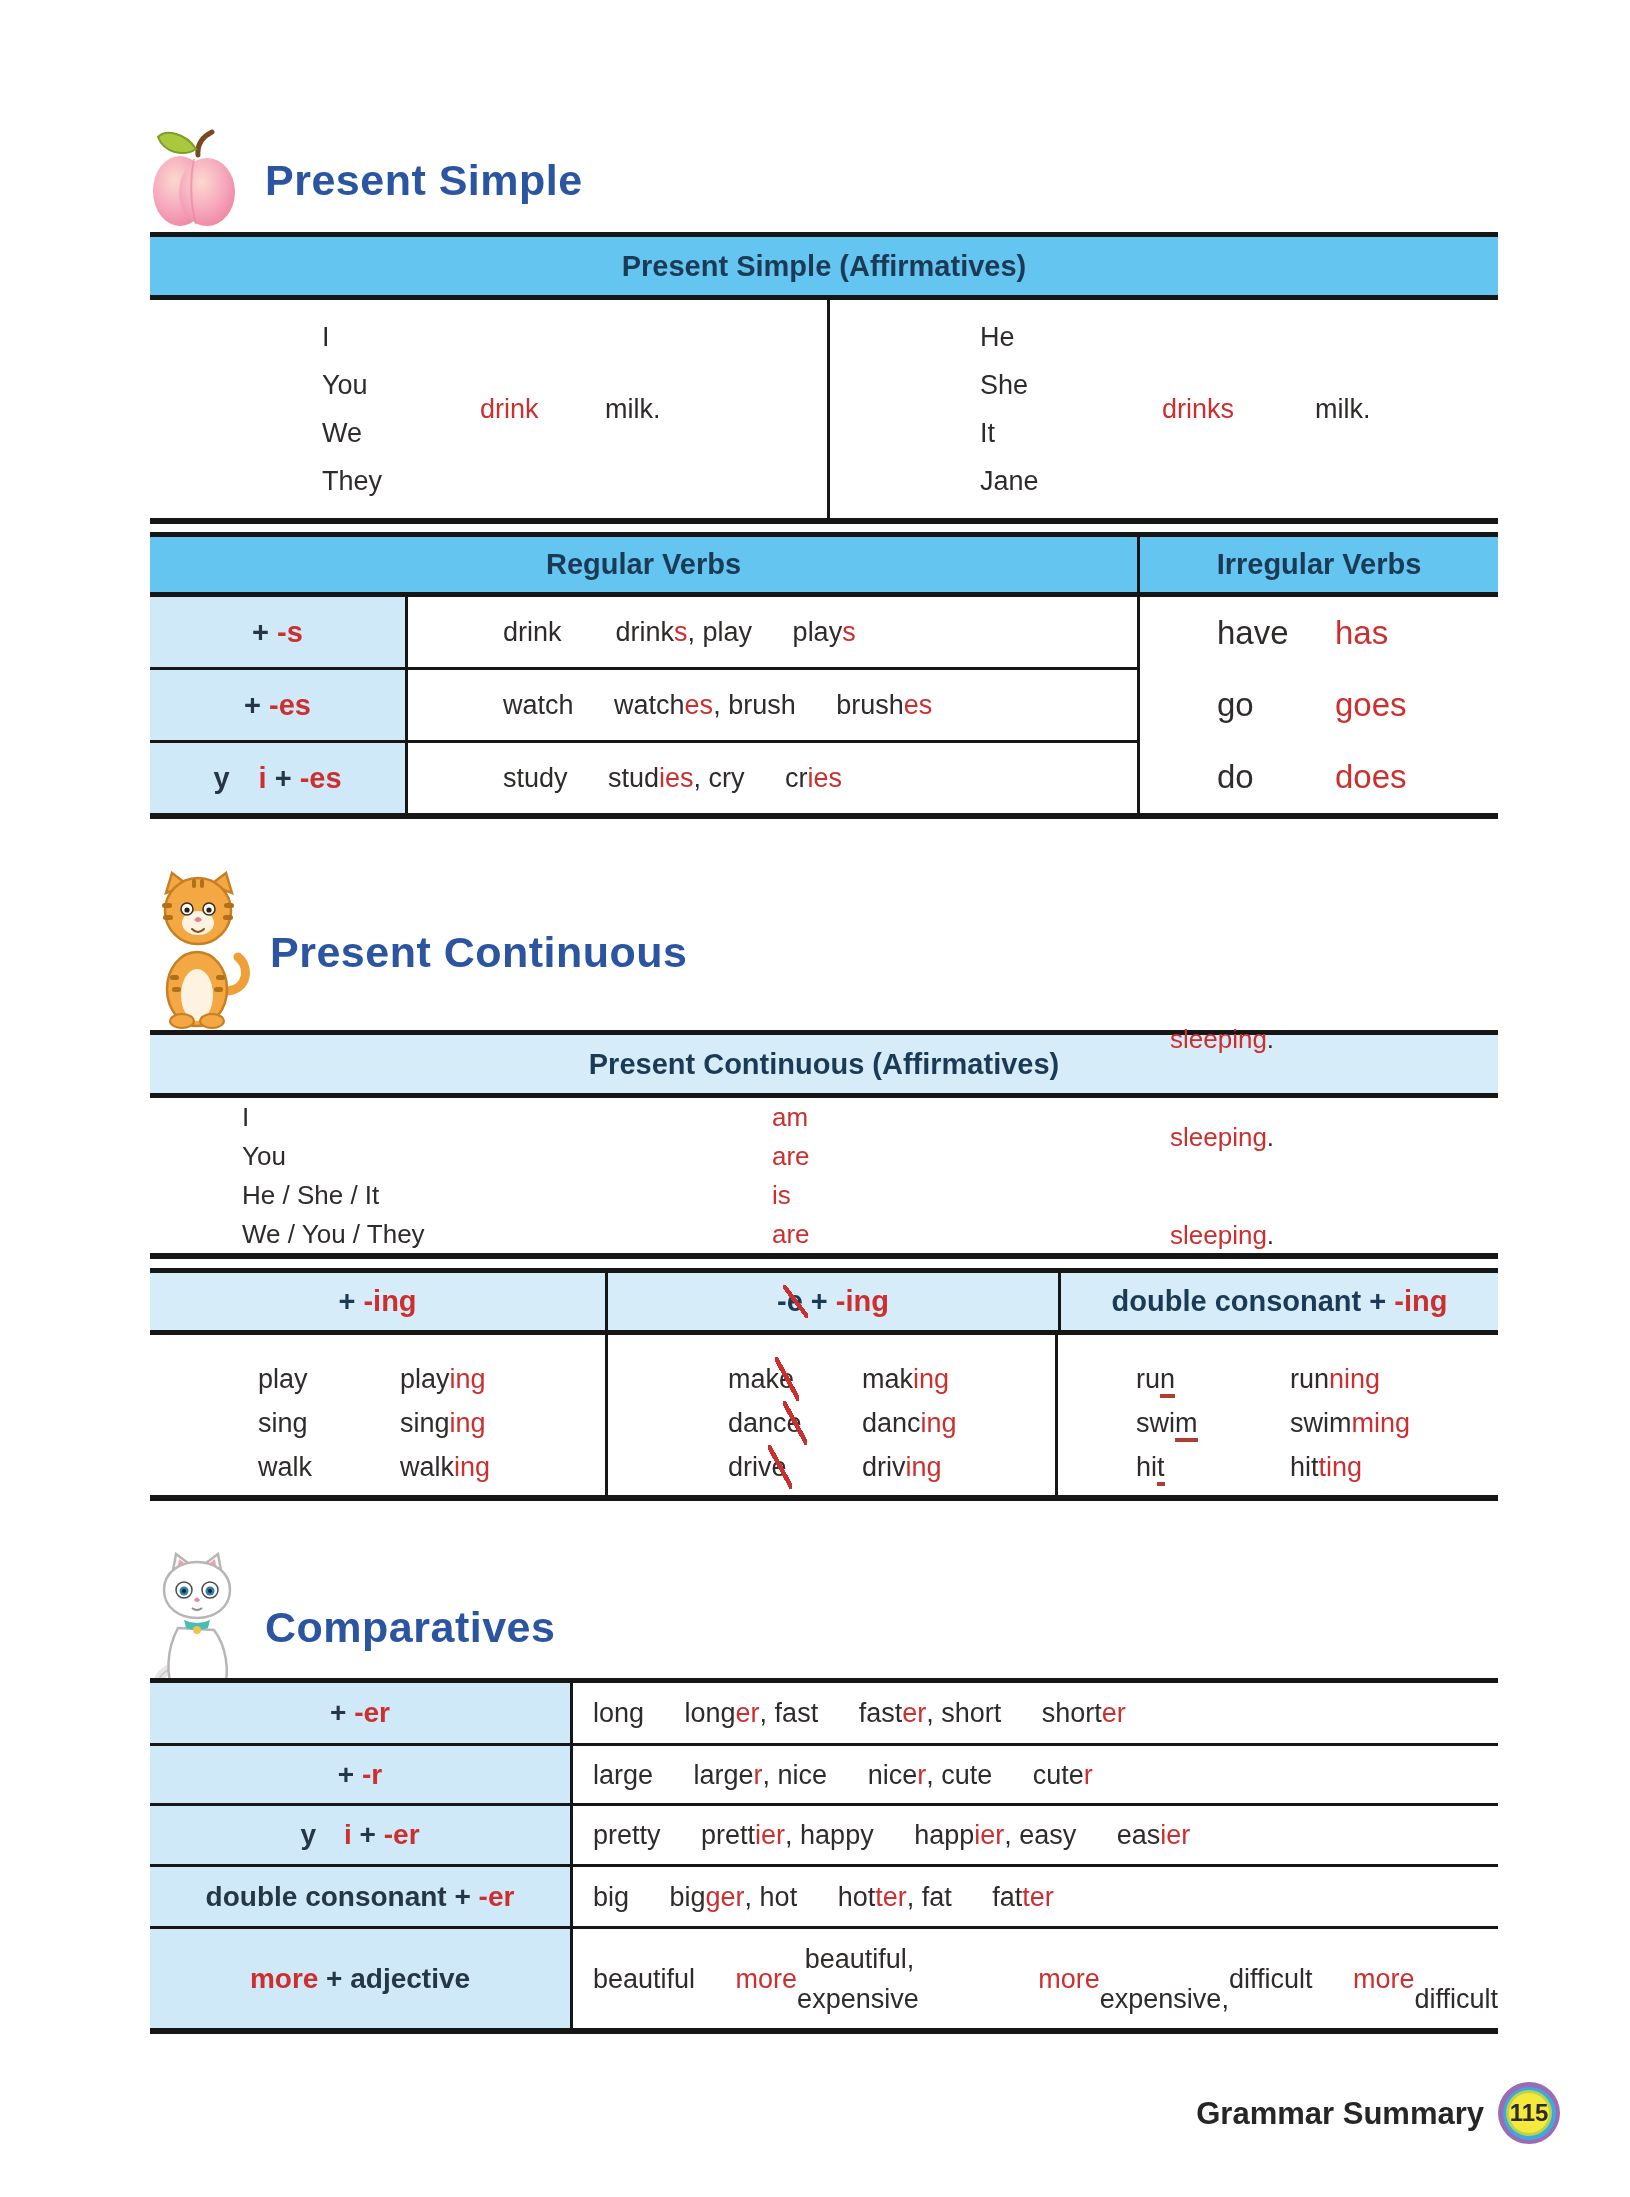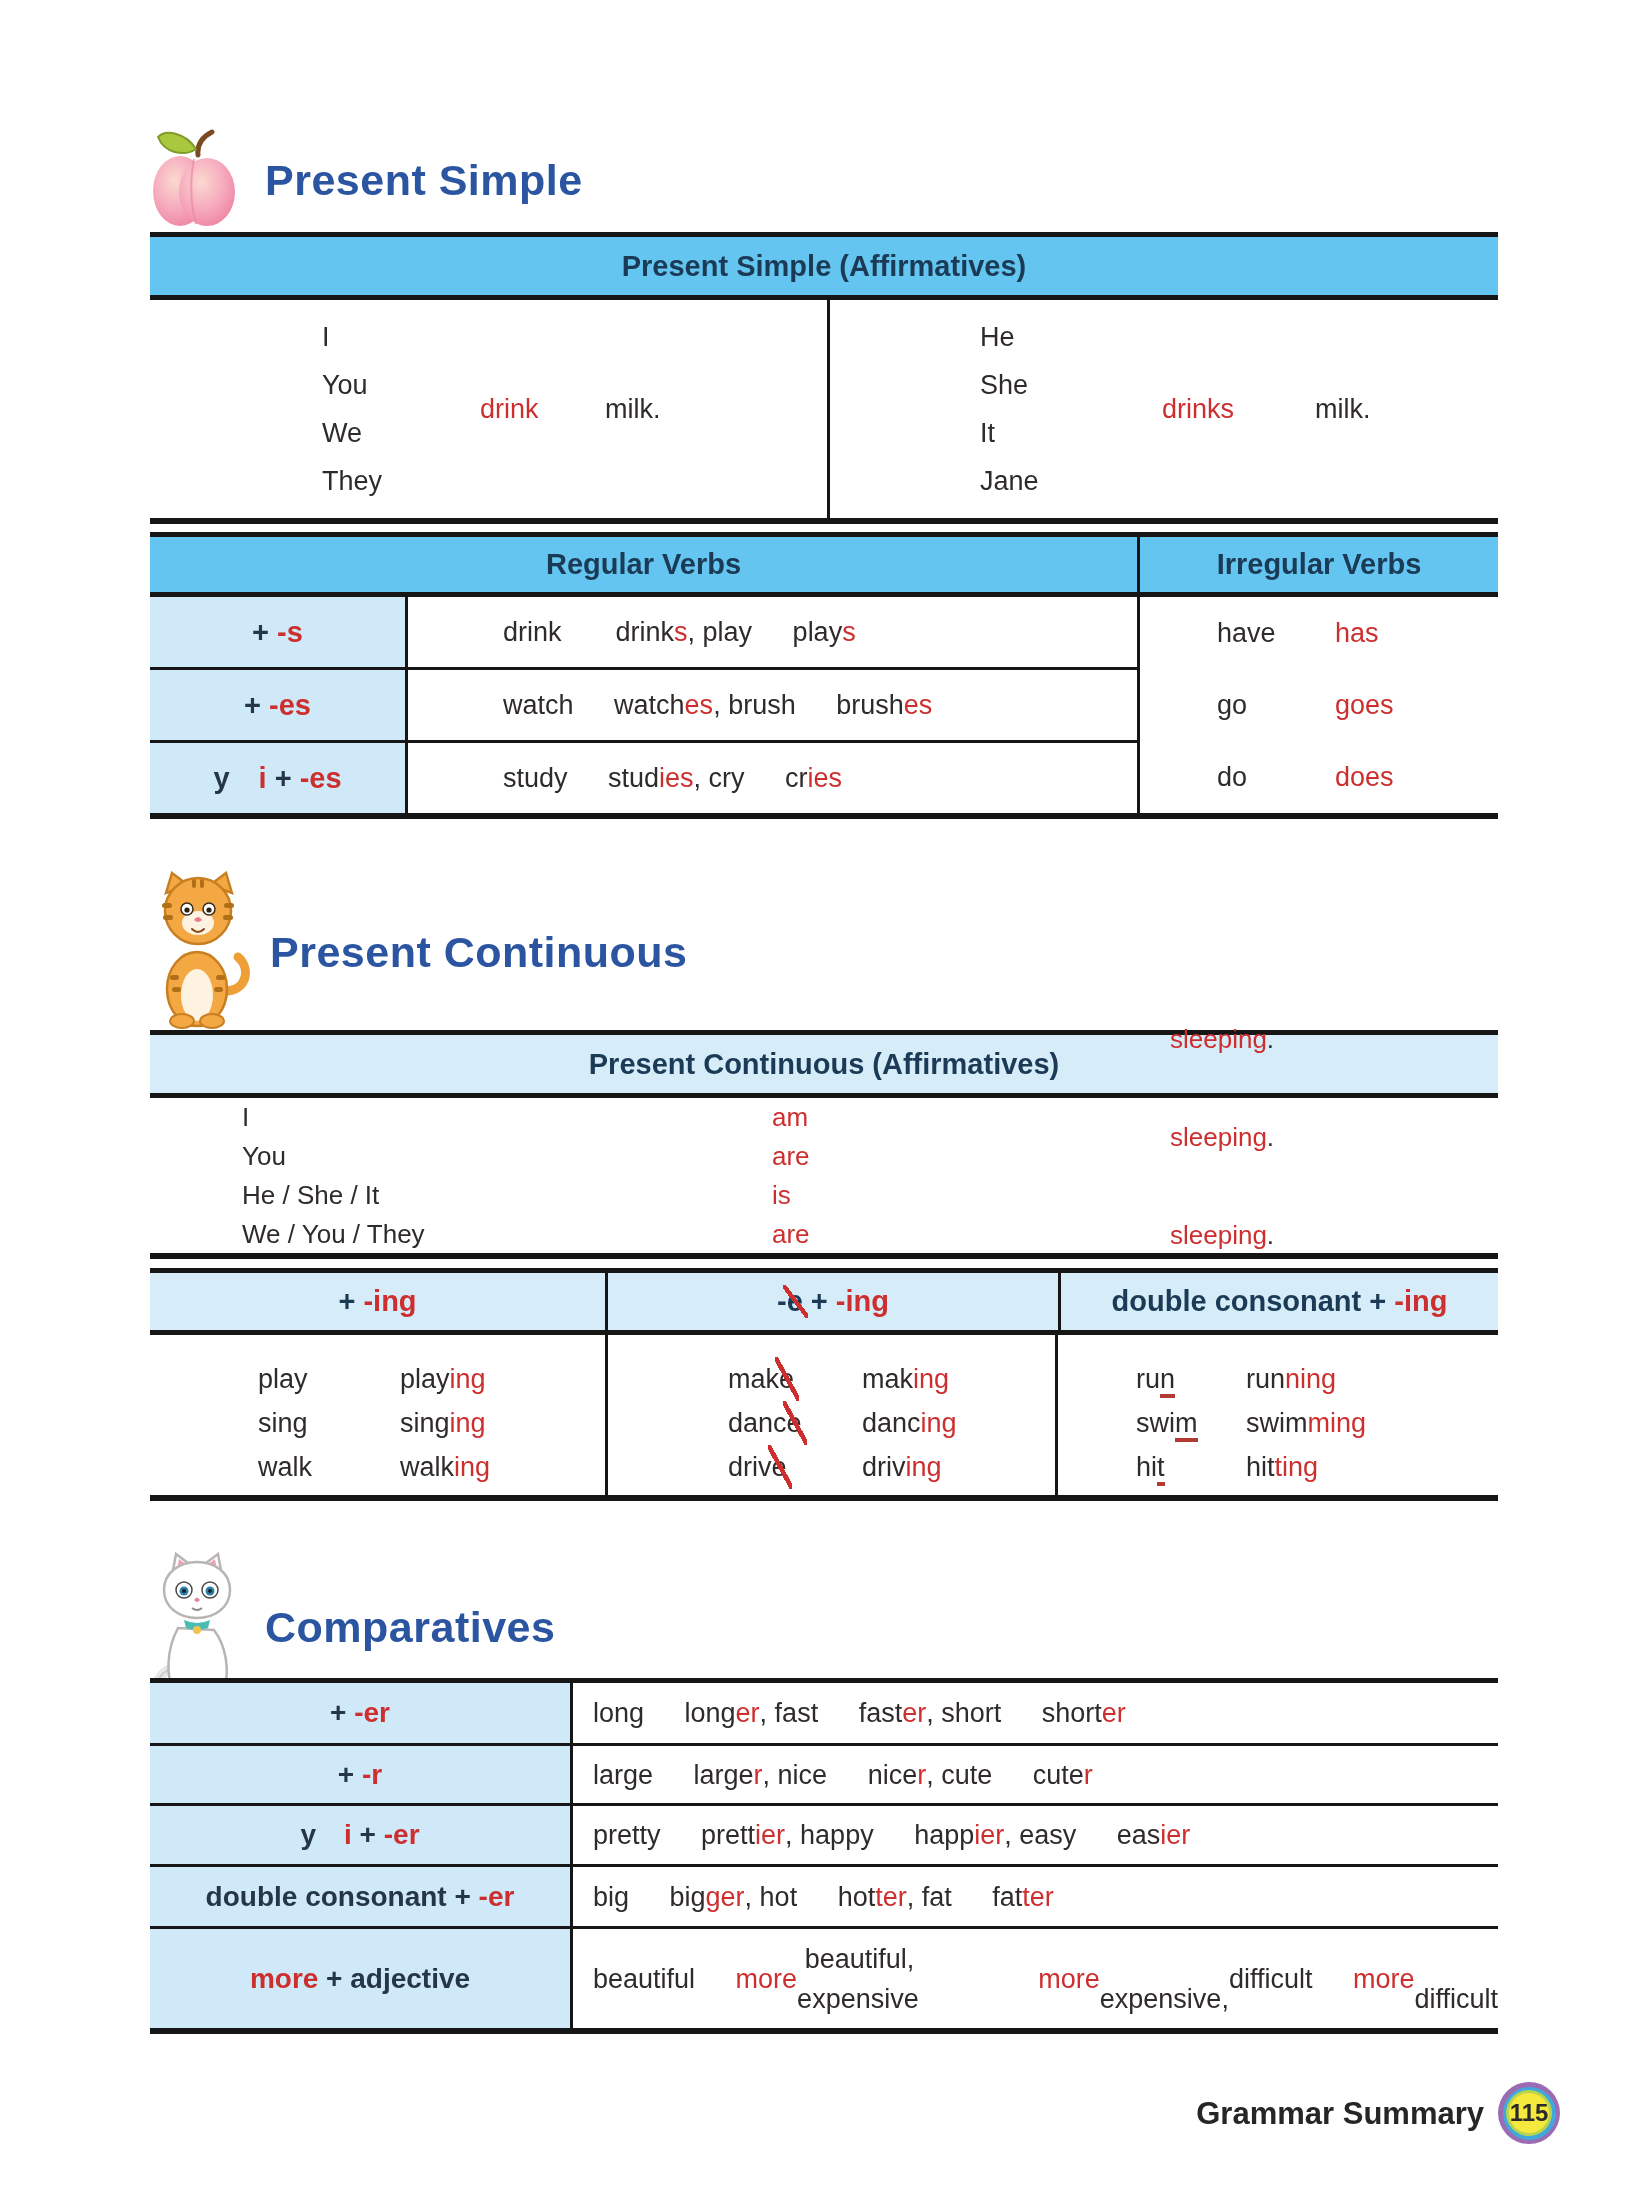--- a/index.html
+++ b/index.html
@@ -40,42 +40,42 @@
   .t2-band-left{width:987px;border-right:3px solid #161616;}
   .t2-band-right{flex:1;}
   .t2-body{display:flex;border-bottom:6px solid #161616;background:#fff;}
   .t2-rows{width:987px;}
   .t2-row{display:flex;height:70px;border-bottom:3px solid #161616;}
   .t2-row:last-child{border-bottom:none;}
   .rule-cell{width:255px;background:#cfe9f8;border-right:3px solid #161616;display:flex;
              align-items:center;justify-content:center;font-weight:bold;font-size:29px;color:#253647;white-space:pre;}
   .ex-cell{flex:1;display:flex;align-items:center;padding-left:95px;font-size:27px;white-space:pre;}
   .t2-irr{flex:1;border-left:3px solid #161616;}
-  .irr-row{height:72px;display:flex;align-items:center;padding-left:77px;font-size:27px;}
+  .irr-row{height:72px;display:flex;align-items:center;padding-left:77px;font-size:33px;}
   .irr-base{display:inline-block;width:118px;}
 
   
   .t3-body{position:relative;height:155px;border-bottom:6px solid #161616;font-size:26px;background:#fff;}
   .t3-col{position:absolute;top:50%;transform:translateY(-50%);line-height:39px;white-space:pre-line;}
   .comp-line{line-height:39px;white-space:pre;margin-top:20px;}
 
   
   .t4-band{height:67px;}
   .t4-h1{width:455px;}
   .t4-h2{width:450px;border-left:3px solid #161616;}
   .t4-h3{flex:1;border-left:3px solid #161616;}
   .t4-body{display:flex;height:160px;border-bottom:6px solid #161616;font-size:27px;background:#fff;}
   .t4-col{box-sizing:border-box;padding-top:22px;}
   .t4-col1{width:455px;}
   .t4-col2{width:450px;border-left:3px solid #161616;padding-left:20px;}
   .t4-col3{flex:1;border-left:3px solid #161616;}
   .t4-line{display:flex;line-height:44px;white-space:pre;}
   .t4-col1 .t4-line{padding-left:108px;}
   .t4-col2 .t4-line{padding-left:100px;}
-  .t4-col3 .t4-line{padding-left:78px;}
+  .t4-col3 .t4-line{padding-left:78px;gap:44px;}
   .t4-col1 .t4-base{width:142px;}
   .t4-col2 .t4-base{width:134px;}
   .t4-col3 .t4-base{width:110px;}
 
   
   .t5{border-top:5px solid #161616;border-bottom:6px solid #161616;background:#fff;}
   .t5-row{display:flex;border-bottom:3px solid #161616;}
   .t5-row:last-child{border-bottom:none;}
   .t5-rule{width:420px;background:#cfe9f8;border-right:3px solid #161616;display:flex;align-items:center;
            justify-content:center;font-weight:bold;font-size:28px;color:#253647;white-space:pre;}

